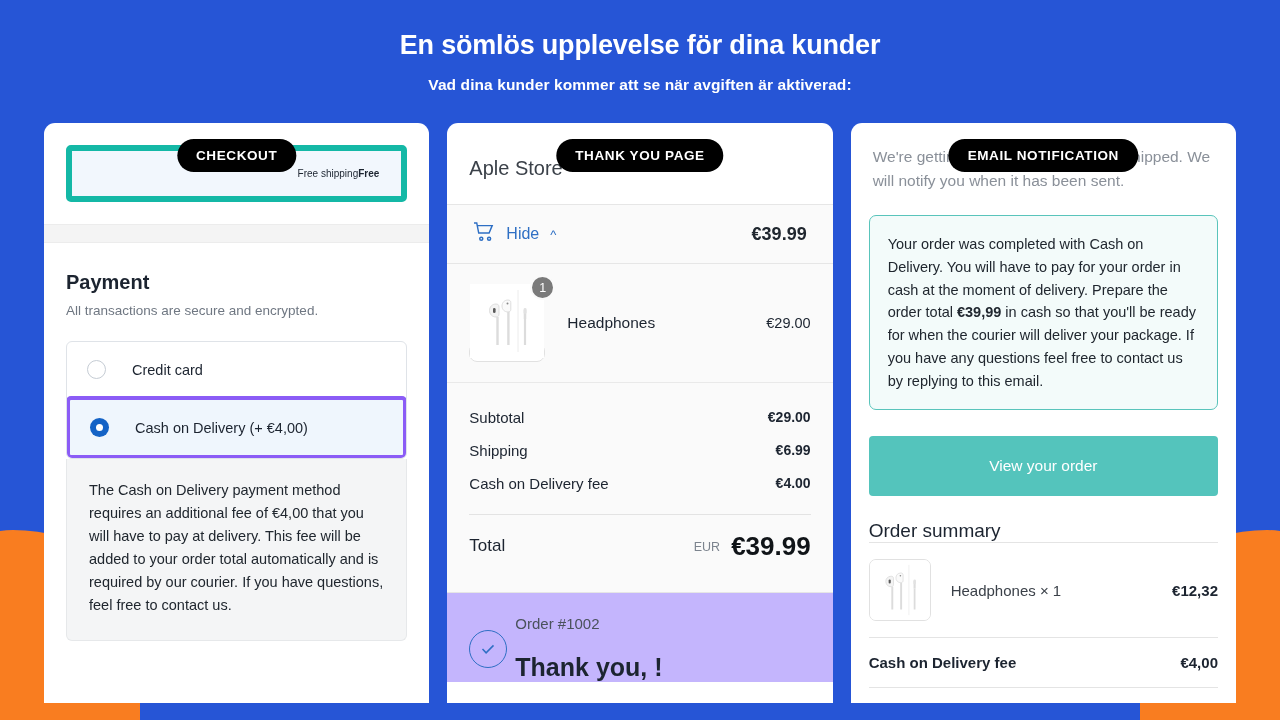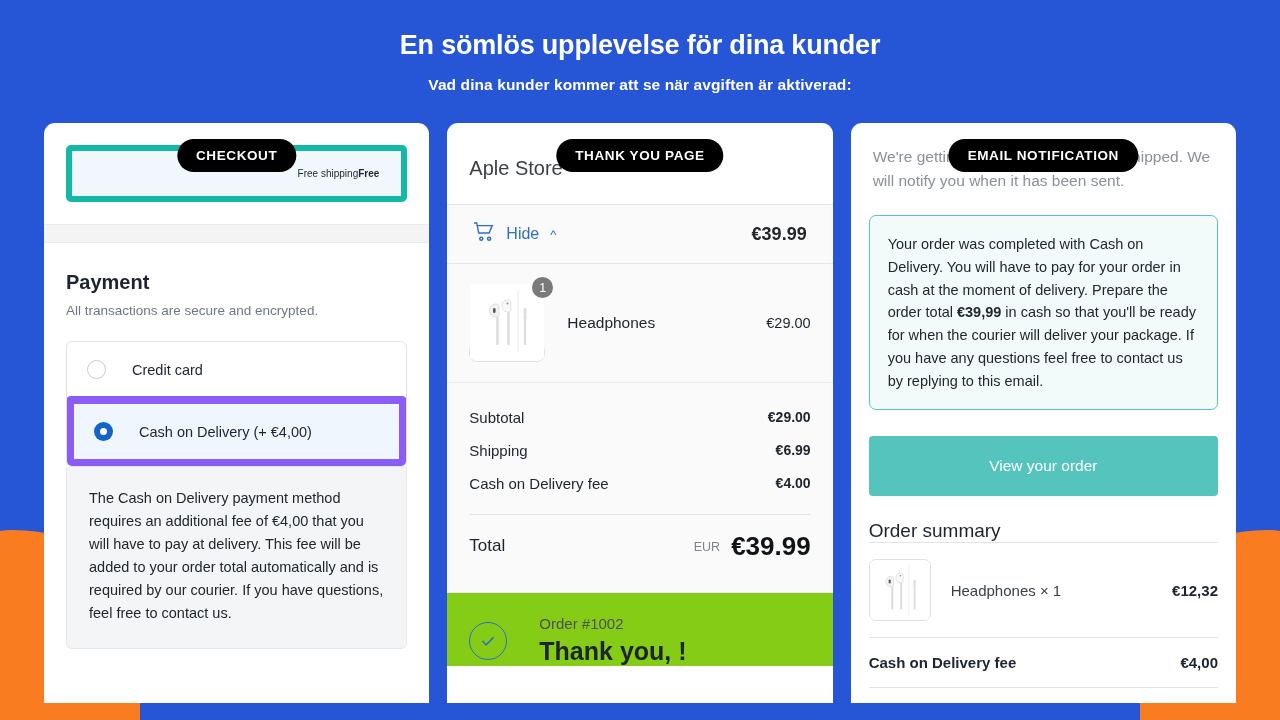--- a/index.html
+++ b/index.html
@@ -65,21 +65,21 @@
                 border-top: 1px solid #ececec; border-bottom: 1px solid #ececec; }
 
   .pay-head { margin: 28px 22px 0 22px; }
   .pay-head h3 { font-size: 20px; font-weight: bold; color: #1c2430; }
   .pay-head p { font-size: 13.5px; color: #6f7782; margin-top: 9px; }
 
   .pay-list { margin: 23px 22px 0 22px; border: 1px solid #dfe3e8;
               border-radius: 6px; overflow: hidden; }
   .pay-row { display: flex; align-items: center; gap: 26px;
              padding: 18px 20px; font-size: 14.5px; color: #1c2430; }
-  .pay-row.selected { background: #eff6fd; border: 8px solid #8b5cf6;
+  .pay-row.selected { background: #eff6fd; border: 4px solid #8b5cf6;
                       margin: -1px; border-radius: 5px; }
   .radio { width: 19px; height: 19px; border-radius: 50%;
            border: 1px solid #c5ccd4; flex: 0 0 auto; background: #fff; }
   .radio.on { border: none; background: #1463c6;
               display: flex; align-items: center; justify-content: center; }
   .radio.on::after { content: ""; width: 7px; height: 7px;
                      border-radius: 50%; background: #ffffff; }
 
   .cod-desc { margin: 0 22px; background: #f4f5f6;
               border: 1px solid #e6e8ea; border-top: none;
@@ -116,28 +116,28 @@
            font-size: 15px; color: #1c2430; padding: 8px 0; }
   .t-row .t-val { font-weight: bold; font-size: 14px; }
   .t-sep { height: 1px; background: #e3e3e3; margin: 14px 0 6px 0; }
   .grand { display: flex; justify-content: space-between; align-items: baseline;
            padding: 10px 0 20px 0; }
   .grand-label { font-size: 17px; color: #1c2430; }
   .grand-right { display: flex; align-items: center; gap: 11px; }
   .eur { font-size: 12.5px; color: #7c848e; }
   .grand-val { font-size: 26px; font-weight: bold; color: #101418; }
 
-  .order-foot { display: flex; align-items: center; gap: 32px;
-                padding: 22px 22px 0 22px; background: #84cc16;
+  .order-foot { display: flex; align-items: center; gap: 8px;
+                padding: 22px 22px 0 22px; background: #c4b5fd;
                 border-top: 1px solid #e6e6e6; }
   .check-circle { width: 38px; height: 38px; border-radius: 50%;
                   border: 1.5px solid #2e6fc4; flex: 0 0 auto;
                   display: flex; align-items: center; justify-content: center; }
   .order-num { font-size: 15px; color: #4a525c; }
-  .thanks { font-size: 25px; font-weight: bold; color: #1c2430; margin-top: 4px; }
+  .thanks { font-size: 25px; font-weight: bold; color: #1c2430; margin-top: 20px; }
 
   
   .email-intro { padding: 22px 22px 0 22px; font-size: 15.5px;
                  line-height: 1.55; color: #8a9099; }
   .email-note { margin: 22px 18px 0 18px;
                 border: 1.5px solid #59c4bb; border-radius: 7px;
                 background: #f3fbfa; padding: 17px 18px;
                 font-size: 14.5px; line-height: 1.57; color: #20272f; }
   .email-note b { font-weight: bold; }
   .view-btn { margin: 26px 18px 0 18px; background: #54c4bc;

